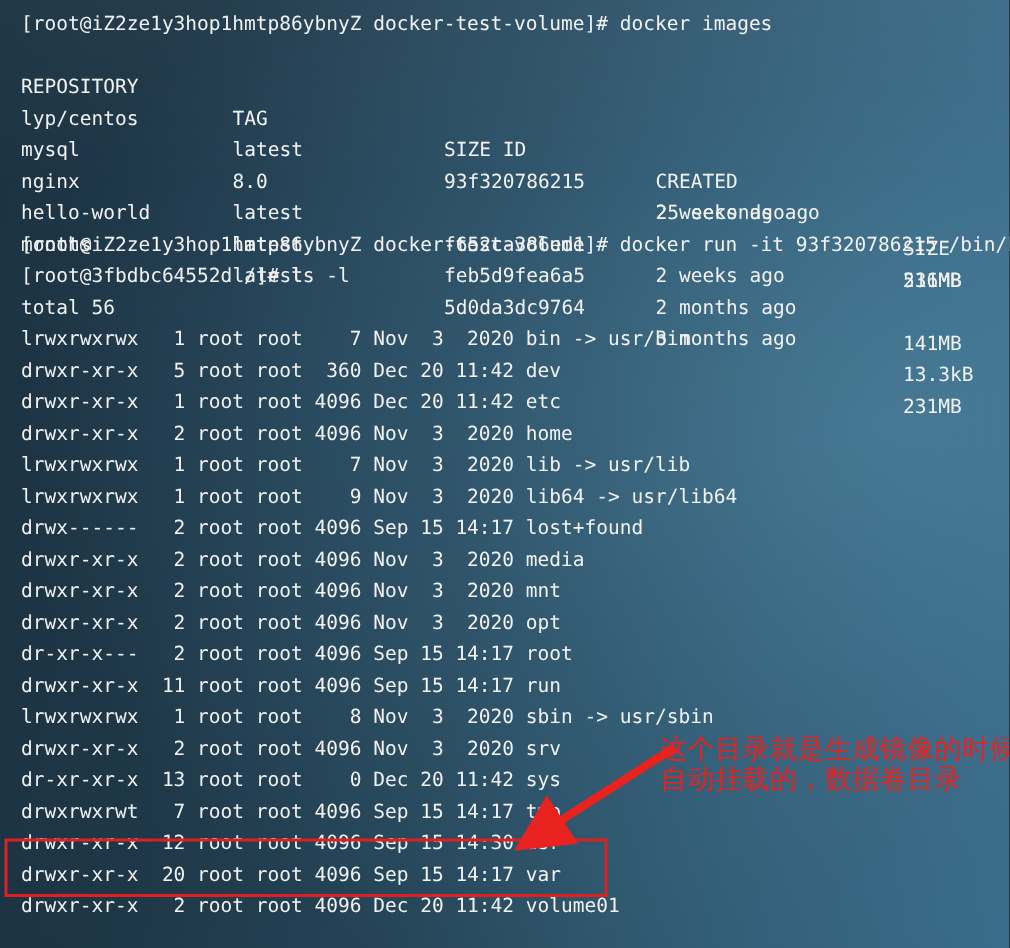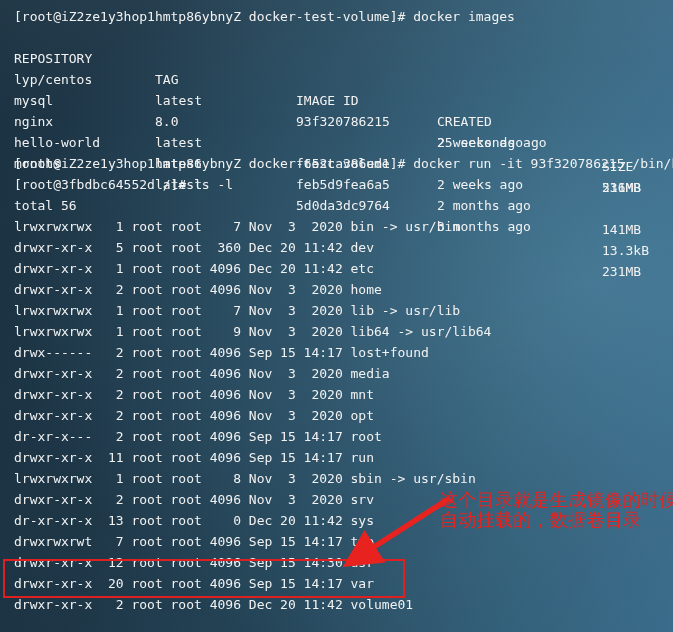--- a/index.html
+++ b/index.html
@@ -103,21 +103,21 @@
 
 <div id="terminal">
 
   <div class="screen">
 
     <div class="line">[root@iZ2ze1y3hop1hmtp86ybnyZ docker-test-volume]# docker images</div>
 
     <div class="imgrow hdr">
       <span class="c-repo">REPOSITORY</span>
       <span class="c-tag">TAG</span>
-      <span class="c-id">IMAGE ID</span>
+      <span class="c-id">SIZE ID</span>
       <span class="c-created">CREATED</span>
       <span class="c-size">SIZE</span>
     </div>
 
     <div class="imgrow">
       <span class="c-repo">lyp/centos</span>
       <span class="c-tag">latest</span>
       <span class="c-id">93f320786215</span>
       <span class="c-created">25 seconds ago</span>
       <span class="c-size">231MB</span>

